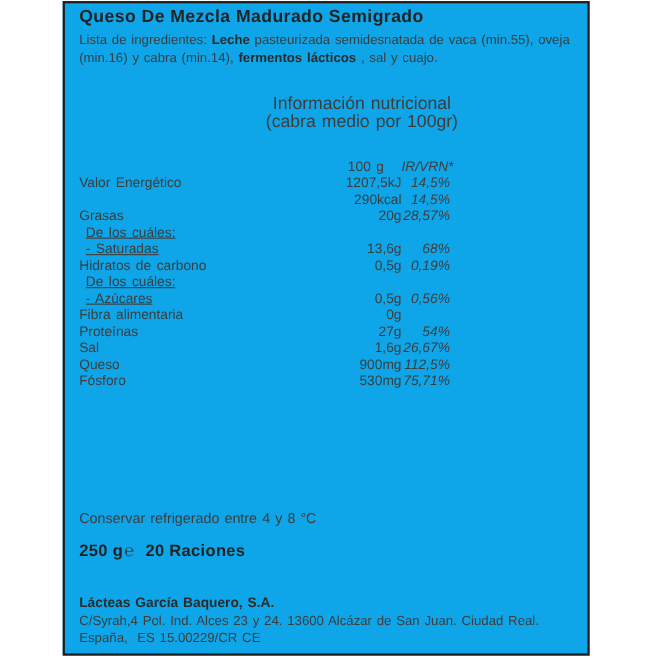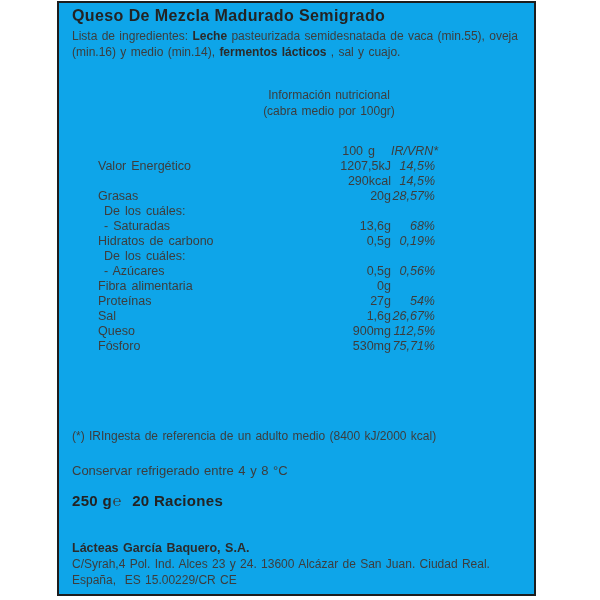--- a/index.html
+++ b/index.html
@@ -31,33 +31,33 @@
     left: 13px; top: 25px;
     font-size: 12px; line-height: 16px;
     white-space: nowrap;
     word-spacing: 1px;
   }
   .ingredients b { color: #2b2b2b; }
 
   .nut-heading {
     left: 150px; top: 84px; width: 240px;
     text-align: center;
-    font-size: 12px; line-height: 16px;
+    font-size: 16px; line-height: 16px;
     word-spacing: 1px;
   }
 
   .nut-table {
     left: 13px; top: 141px; width: 345px;
     font-size: 12.5px;
     word-spacing: 1.5px;
   }
-  .nrow { display: flex; line-height: 15px; margin-left: 26px; }
+  .nrow { display: flex; line-height: 15px; }
   .nrow span { flex: none; white-space: nowrap; }
   .nl { width: 207px; text-align: left; }
-  .nrow.ind .nl { padding-left: 6px; width: 201px; }
+  .nrow.ind .nl { padding-left: 6px; width: 201px; text-decoration: underline; }
   .na { width: 86px; text-align: right; }
   .np { width: 44px; text-align: right; font-style: italic; }
   .nrow.header .na { width: 70px; padding-right: 16px; }
 
   .footnote { left: 13px; top: 426px; font-size: 12px; word-spacing: 1px; white-space: nowrap; }
   .storage  { left: 13px; top: 460px; font-size: 13px; word-spacing: 1px; white-space: nowrap; }
 
   .weight {
     left: 13px; top: 489px;
     font-size: 15px; font-weight: bold;
@@ -69,21 +69,21 @@
   .manufacturer { left: 13px; top: 537px; font-size: 12px; line-height: 16px; word-spacing: 1px; white-space: nowrap; }
   .mname { font-weight: bold; color: #2b2b2b; font-size: 12.5px; }
 </style>
 </head>
 <body>
 
 <div class="panel">
 
   <h1 class="title">Queso De Mezcla Madurado Semigrado</h1>
 
-  <p class="ingredients"><span>Lista de ingredientes: </span><b>Leche</b><span> pasteurizada semidesnatada de vaca (min.55), oveja</span><br><span>(min.16) y medio (min.14), </span><b>fermentos lácticos</b><span> , sal y cuajo.</span></p>
+  <p class="ingredients"><span>Lista de ingredientes: </span><b>Leche</b><span> pasteurizada semidesnatada de vaca (min.55), oveja</span><br><span>(min.16) y cabra (min.14), </span><b>fermentos lácticos</b><span> , sal y cuajo.</span></p>
 
   <div class="nut-heading">
     <div>Información nutricional</div>
     <div>(cabra medio por 100gr)</div>
   </div>
 
   <div class="nut-table">
     <div class="nrow header">
       <span class="nl"></span>
       <span class="na">100 g</span>
@@ -150,21 +150,20 @@
       <span class="na">900mg</span>
       <span class="np">112,5%</span>
     </div>
     <div class="nrow">
       <span class="nl">Fósforo</span>
       <span class="na">530mg</span>
       <span class="np">75,71%</span>
     </div>
   </div>
 
-  <p class="footnote">(*) IRIngesta de referencia de un adulto medio (8400 kJ/2000 kcal)</p>
 
   <p class="storage">Conservar refrigerado entre 4 y 8 °C</p>
 
   <p class="weight"><span>250 g</span><span class="esign">℮</span><span>20 Raciones</span></p>
 
   <div class="manufacturer">
     <div class="mname">Lácteas García Baquero, S.A.</div>
     <div>C/Syrah,4 Pol. Ind. Alces 23 y 24. 13600 Alcázar de San Juan. Ciudad Real.</div>
     <div>España,&nbsp; ES 15.00229/CR CE</div>
   </div>

